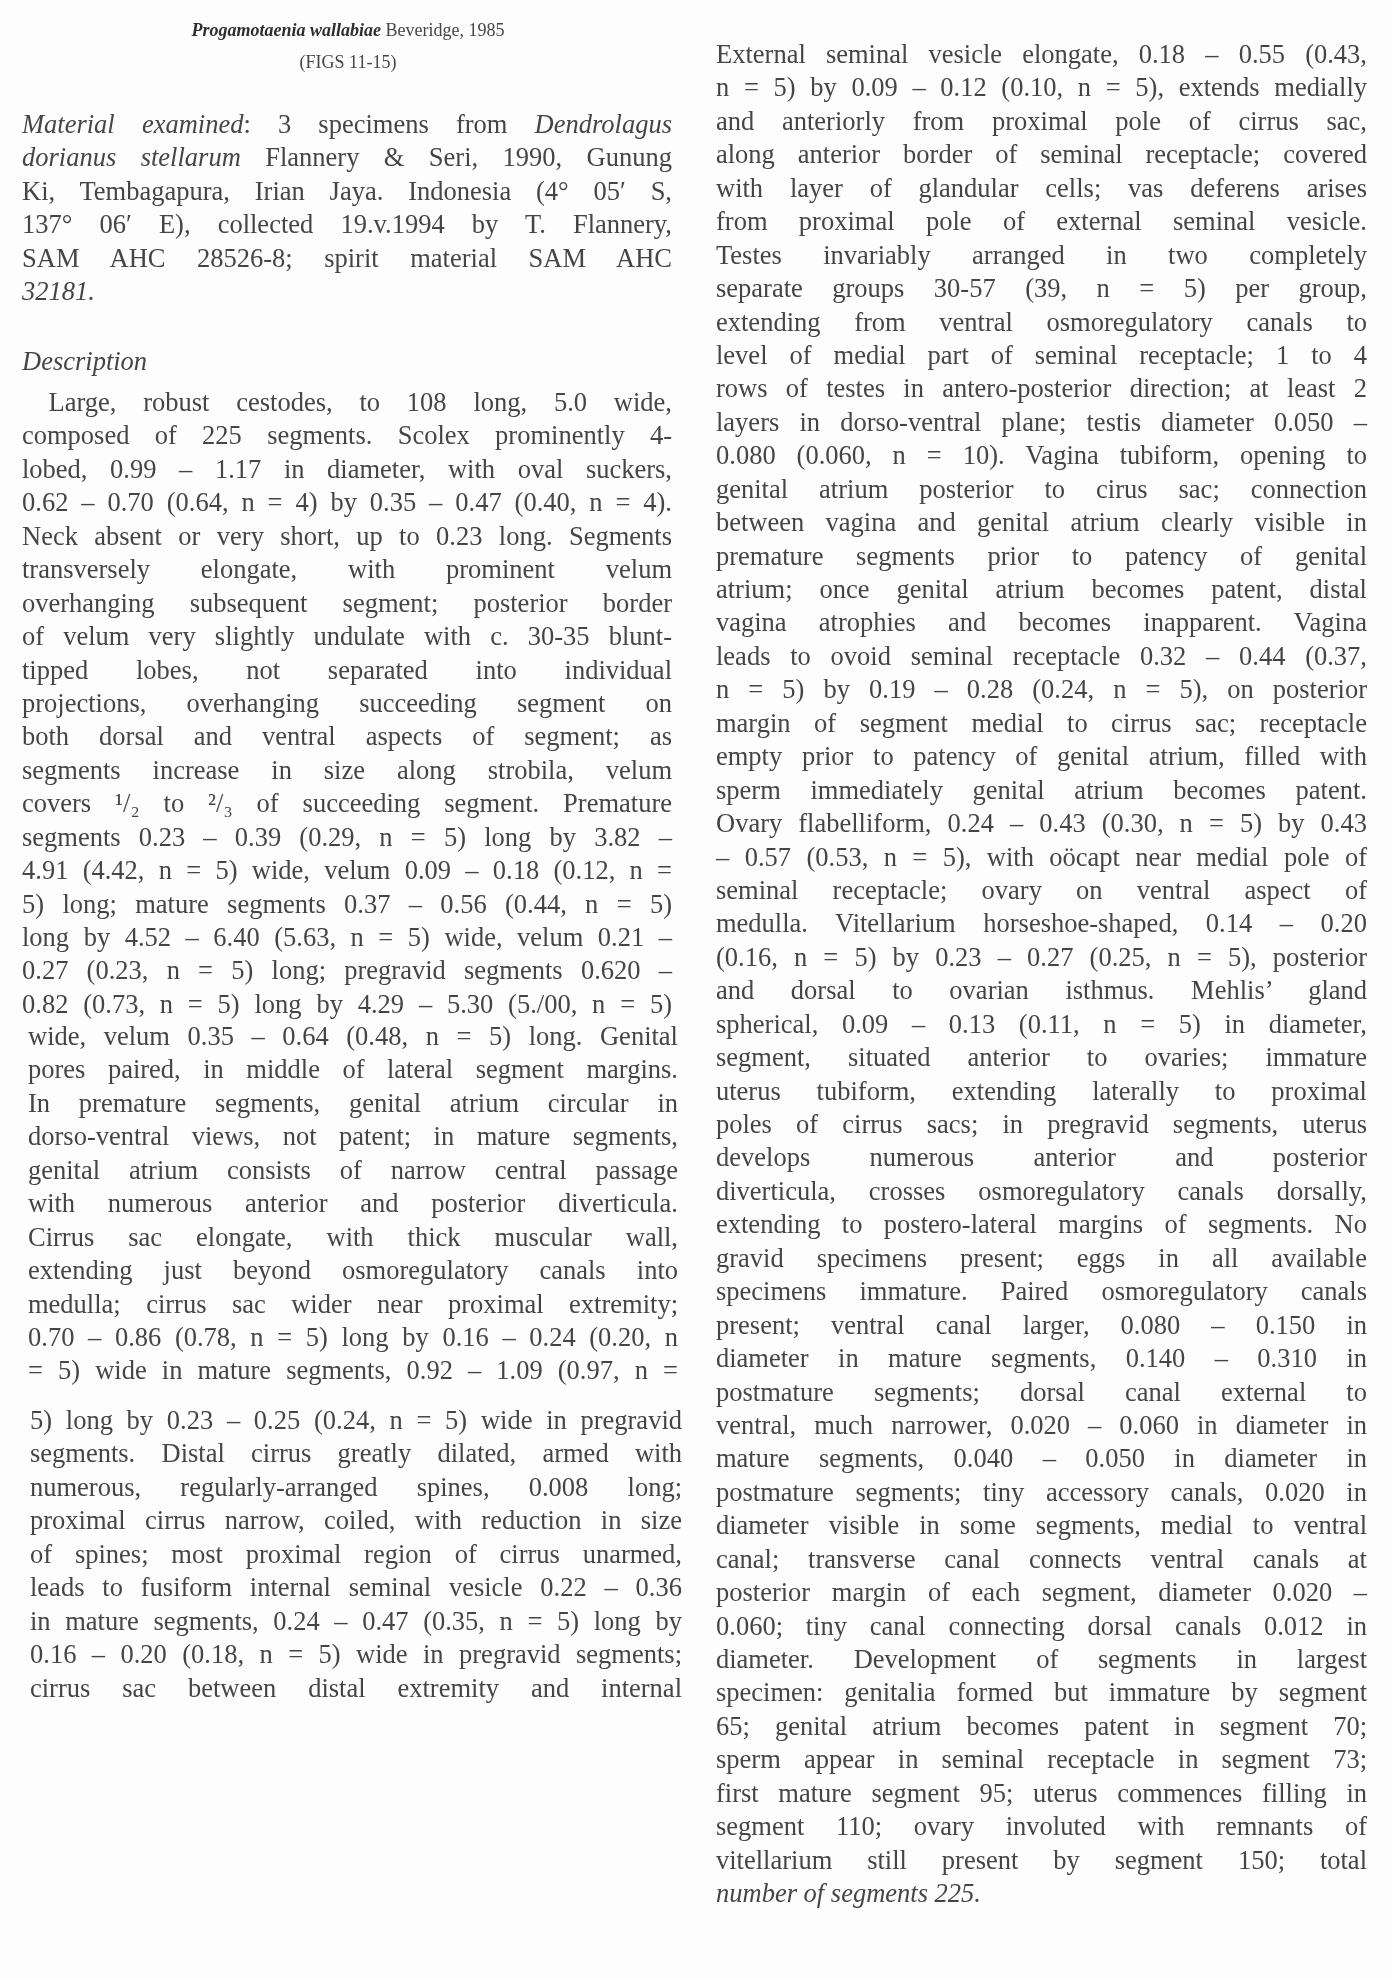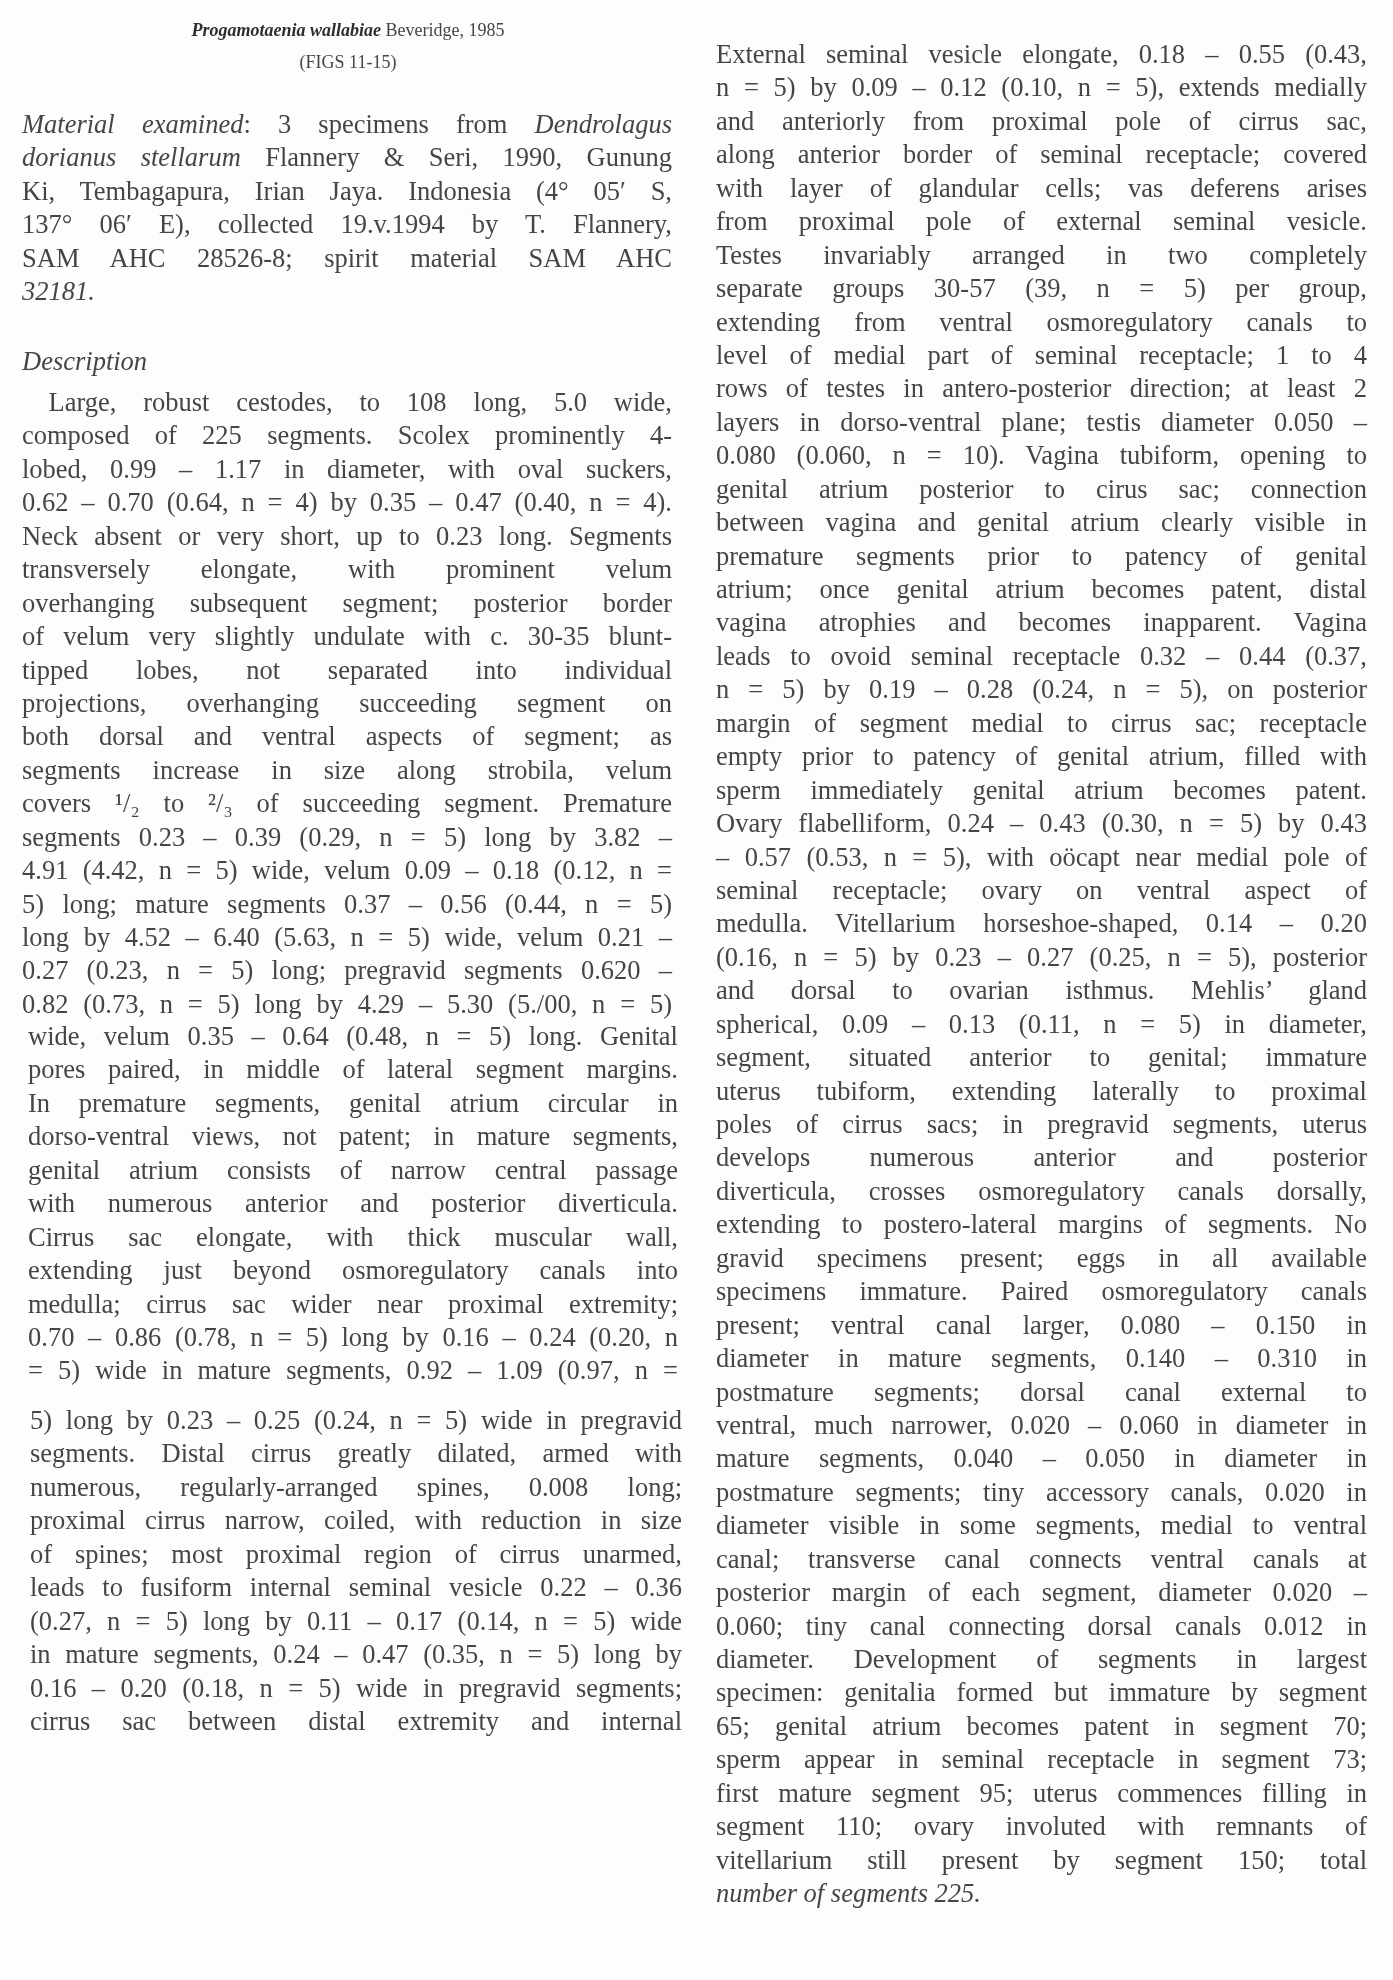--- a/index.html
+++ b/index.html
@@ -115,21 +115,20 @@
       <div class="line">0.70 – 0.86 (0.78, n = 5) long by 0.16 – 0.24 (0.20, n</div>
       <div class="line">= 5) wide in mature segments, 0.92 – 1.09 (0.97, n =</div>
     </div>
   <div class="block" id="left-d">
       <div class="line">5) long by 0.23 – 0.25 (0.24, n = 5) wide in pregravid</div>
       <div class="line">segments. Distal cirrus greatly dilated, armed with</div>
       <div class="line">numerous, regularly-arranged spines, 0.008 long;</div>
       <div class="line">proximal cirrus narrow, coiled, with reduction in size</div>
       <div class="line">of spines; most proximal region of cirrus unarmed,</div>
       <div class="line">leads to fusiform internal seminal vesicle 0.22 – 0.36</div>
-      <div class="line">(0.27, n = 5) long by 0.11 – 0.17 (0.14, n = 5) wide</div>
       <div class="line">in mature segments, 0.24 – 0.47 (0.35, n = 5) long by</div>
       <div class="line">0.16 – 0.20 (0.18, n = 5) wide in pregravid segments;</div>
       <div class="line">cirrus sac between distal extremity and internal</div>
     </div>
   <div class="block" id="right">
       <div class="line">External seminal vesicle elongate, 0.18 – 0.55 (0.43,</div>
       <div class="line">n = 5) by 0.09 – 0.12 (0.10, n = 5), extends medially</div>
       <div class="line">and anteriorly from proximal pole of cirrus sac,</div>
       <div class="line">along anterior border of seminal receptacle; covered</div>
       <div class="line">with layer of glandular cells; vas deferens arises</div>
@@ -151,21 +150,21 @@
       <div class="line">margin of segment medial to cirrus sac; receptacle</div>
       <div class="line">empty prior to patency of genital atrium, filled with</div>
       <div class="line">sperm immediately genital atrium becomes patent.</div>
       <div class="line">Ovary flabelliform, 0.24 – 0.43 (0.30, n = 5) by 0.43</div>
       <div class="line">– 0.57 (0.53, n = 5), with oöcapt near medial pole of</div>
       <div class="line">seminal receptacle; ovary on ventral aspect of</div>
       <div class="line">medulla. Vitellarium horseshoe-shaped, 0.14 – 0.20</div>
       <div class="line">(0.16, n = 5) by 0.23 – 0.27 (0.25, n = 5), posterior</div>
       <div class="line">and dorsal to ovarian isthmus. Mehlis’ gland</div>
       <div class="line">spherical, 0.09 – 0.13 (0.11, n = 5) in diameter,</div>
-      <div class="line">segment, situated anterior to genital; immature</div>
+      <div class="line">segment, situated anterior to ovaries; immature</div>
       <div class="line">uterus tubiform, extending laterally to proximal</div>
       <div class="line">poles of cirrus sacs; in pregravid segments, uterus</div>
       <div class="line">develops numerous anterior and posterior</div>
       <div class="line">diverticula, crosses osmoregulatory canals dorsally,</div>
       <div class="line">extending to postero-lateral margins of segments. No</div>
       <div class="line">gravid specimens present; eggs in all available</div>
       <div class="line">specimens immature. Paired osmoregulatory canals</div>
       <div class="line">present; ventral canal larger, 0.080 – 0.150 in</div>
       <div class="line">diameter in mature segments, 0.140 – 0.310 in</div>
       <div class="line">postmature segments; dorsal canal external to</div>

